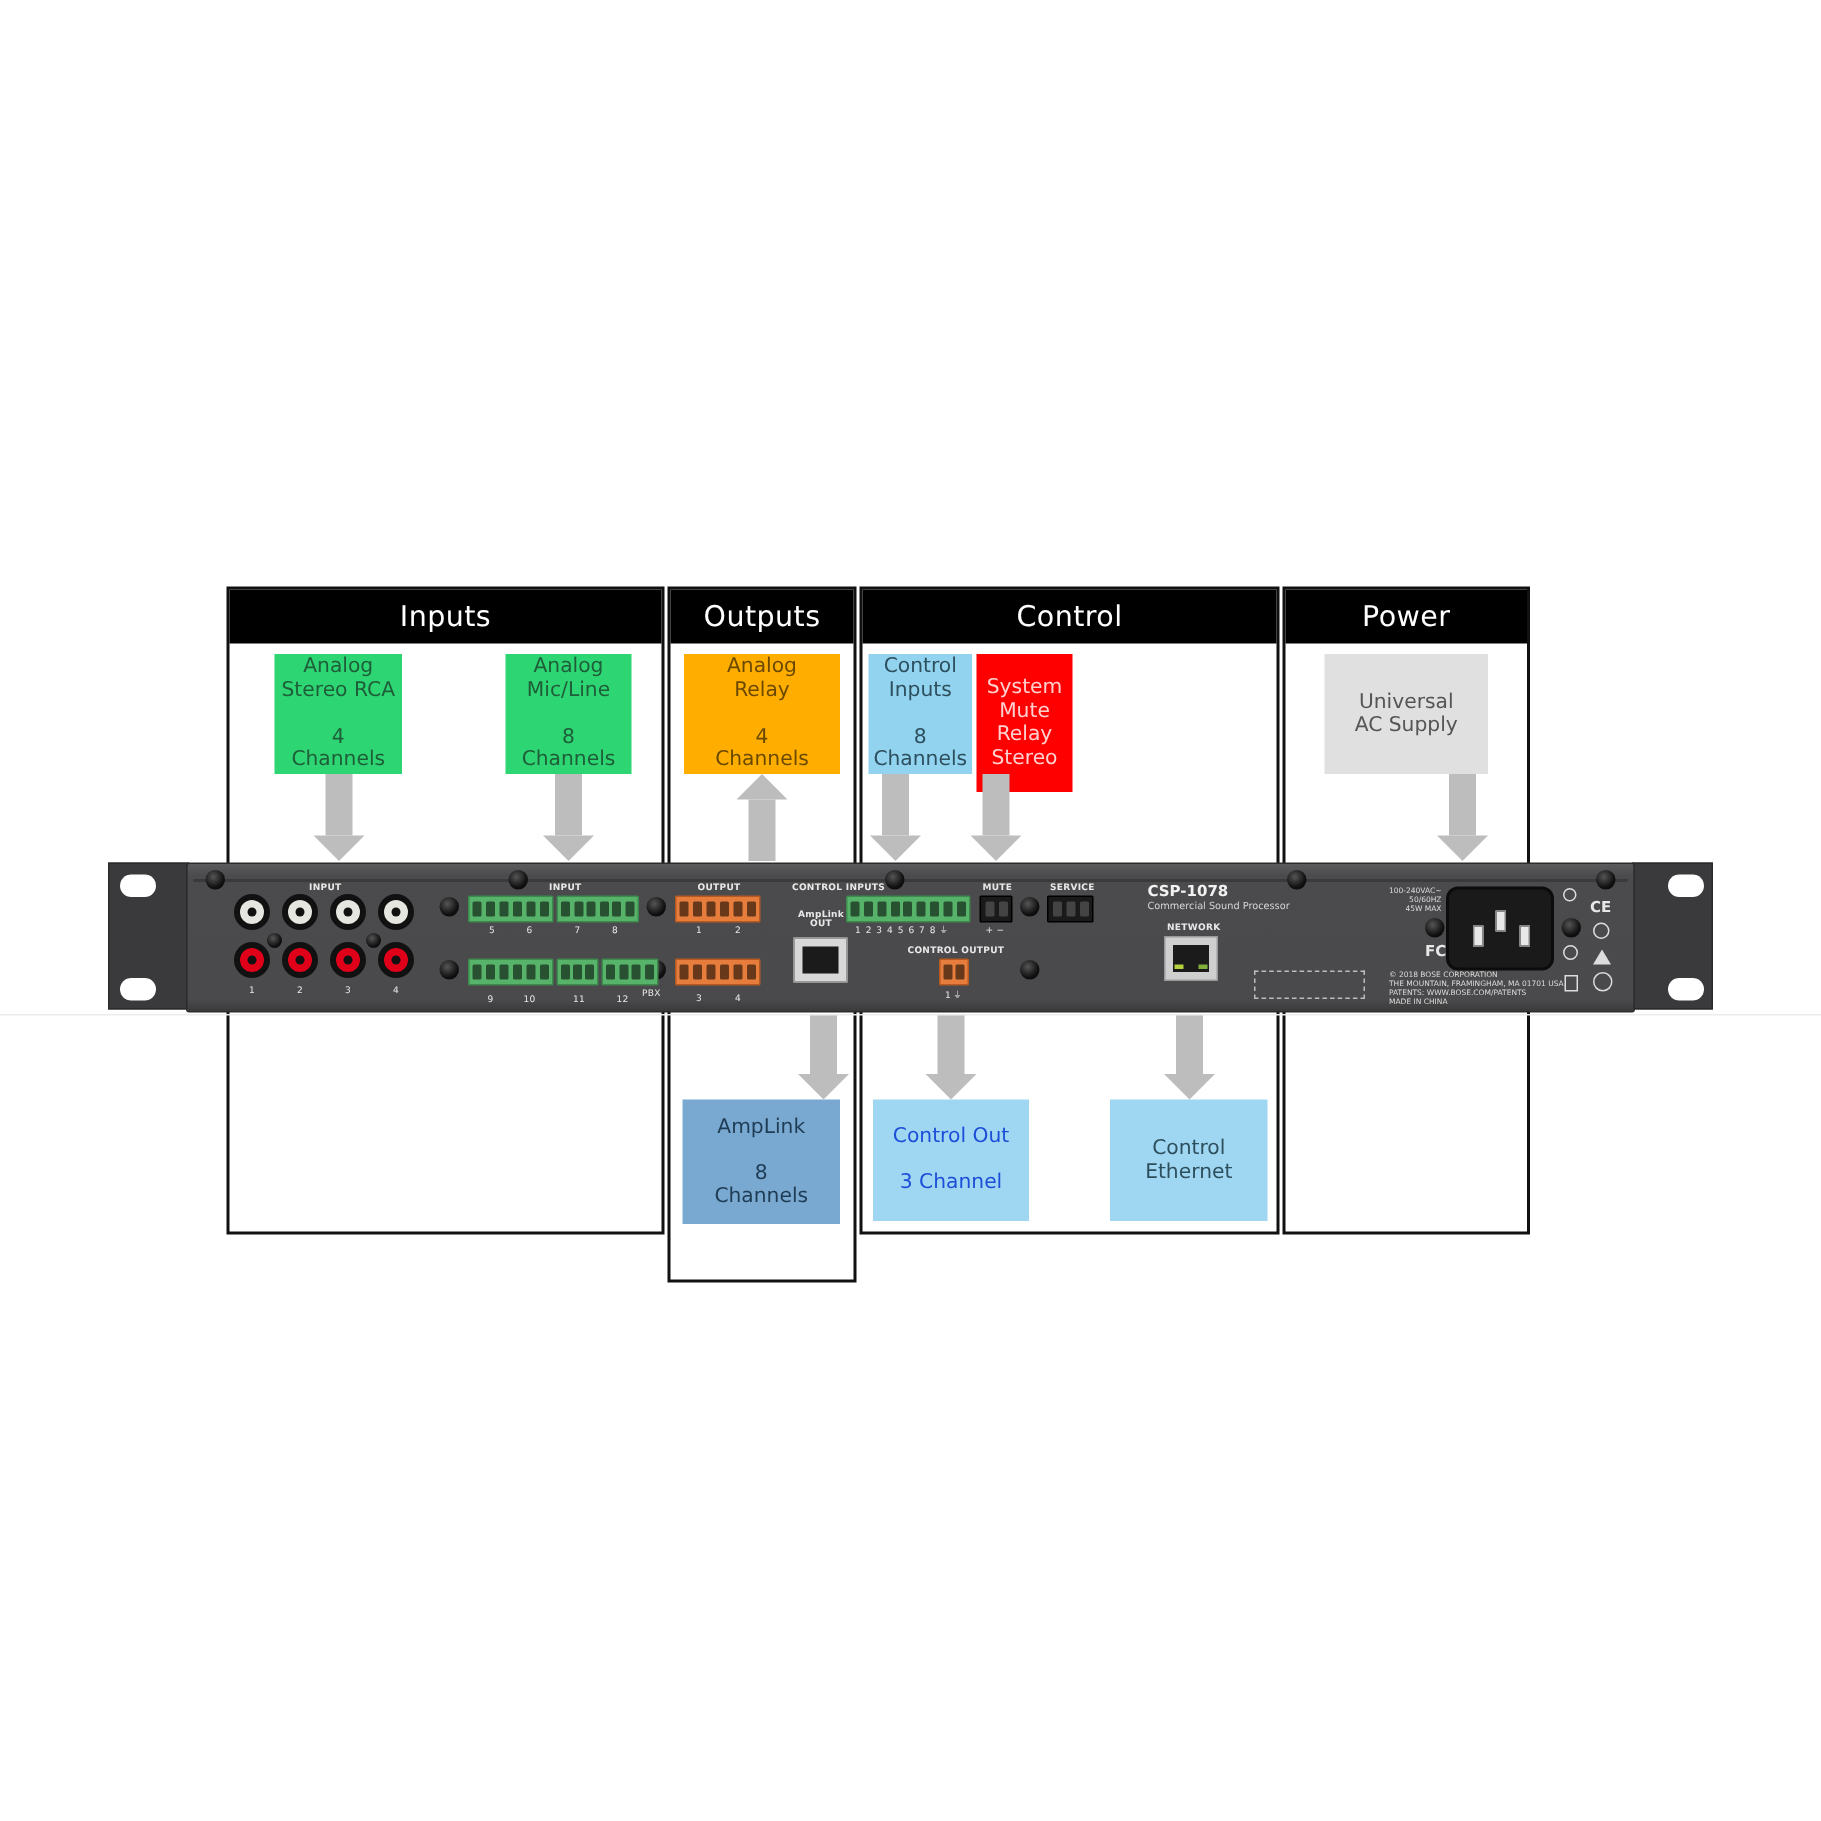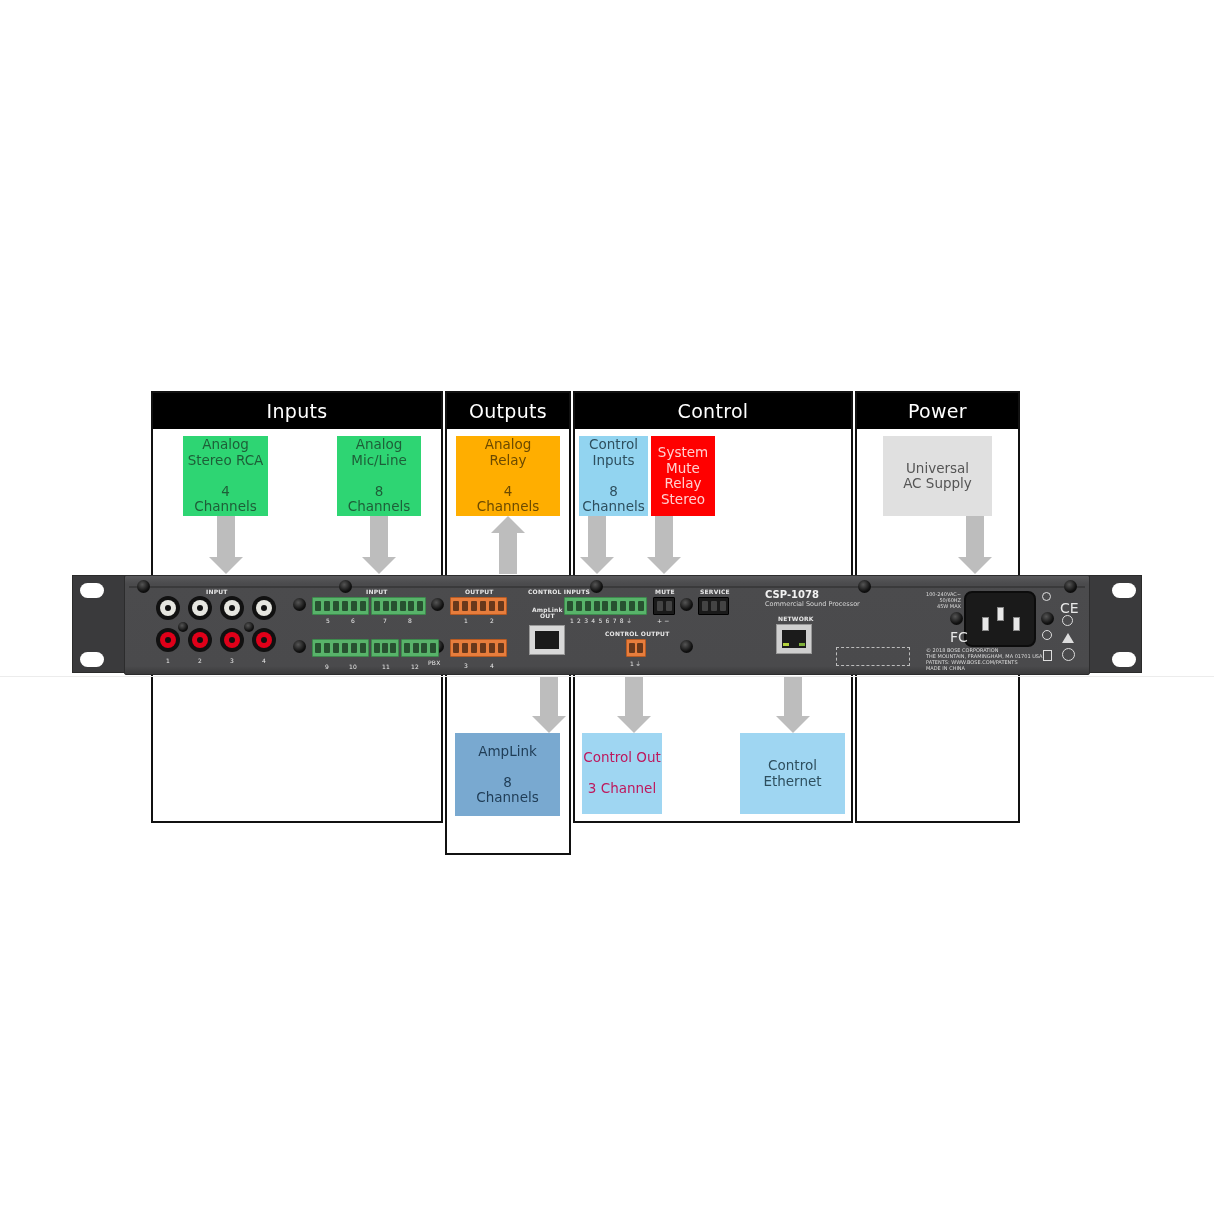--- a/index.html
+++ b/index.html
@@ -92,21 +92,21 @@
   .rj45.net .led { position: absolute; bottom: 2px; width: 6px; height: 3px; background: #b4d23c; }
 
   .power-inlet {
     position: absolute; left: 964px; top: 591px; width: 72px; height: 56px;
     background: #1a1a1a; border-radius: 8px; border: 2px solid #0c0c0c;
   }
   .power-inlet .pin { position: absolute; width: 7px; height: 14px; background: #e8e8e8; border: 1px solid #888; }
 
   .dashed-box { position: absolute; left: 836px; top: 647px; width: 74px; height: 19px; border: 1px dashed #bcbcbc; }
   .fine { position: absolute; color: #dcdcdc; font-size: 5px; line-height: 6px; white-space: pre-line; }
-  .cert { position: absolute; color: #e8e8e8; font-size: 14px; font-weight: normal; }
+  .cert { position: absolute; color: #e8e8e8; font-size: 10px; font-weight: bold; }
   .model-title { position: absolute; left: 765px; top: 589px; color: #f2f2f2; font-size: 10px; font-weight: bold; }
   .model-sub { position: absolute; left: 765px; top: 600px; color: #d6d6d6; font-size: 6.5px; }
 
   .floor-line { position: absolute; left: 0; right: 0; top: 676px; height: 1px; background: #ececec; }
 </style>
 </head>
 <body>
 
 <div class="section" style="left:151px; top:391px; width:292px; height:432px;">
   <div class="section-header">Inputs</div>
@@ -118,25 +118,25 @@
   <div class="section-header">Control</div>
 </div>
 <div class="section" style="left:855px; top:391px; width:165px; height:432px;">
   <div class="section-header">Power</div>
 </div>
 
 <div class="fbox" style="left: 183px; top: 436px; width: 85px; height: 80px; background: rgb(46, 213, 115); color: rgb(30, 94, 56);"><span>Analog</span><span>Stereo RCA</span><span>&nbsp;</span><span>4</span><span>Channels</span></div>
 <div class="fbox" style="left: 337px; top: 436px; width: 84px; height: 80px; background: rgb(46, 213, 115); color: rgb(30, 94, 56);"><span>Analog</span><span>Mic/Line</span><span>&nbsp;</span><span>8</span><span>Channels</span></div>
 <div class="fbox" style="left: 456px; top: 436px; width: 104px; height: 80px; background: rgb(255, 174, 0); color: rgb(107, 74, 0);"><span>Analog</span><span>Relay</span><span>&nbsp;</span><span>4</span><span>Channels</span></div>
 <div class="fbox" style="left: 579px; top: 436px; width: 69px; height: 80px; background: rgb(146, 212, 240); color: rgb(46, 79, 94);"><span>Control</span><span>Inputs</span><span>&nbsp;</span><span>8</span><span>Channels</span></div>
-<div class="fbox" style="left: 651px; top: 436px; width: 64px; height: 80px; background: rgb(255, 0, 0); color: rgb(255, 208, 208);"><span>System</span><span>Mute</span><span>Relay</span><span>Stereo</span></div>
+<div class="fbox" style="left: 651px; top: 436px; width: 64px; height: 92px; background: rgb(255, 0, 0); color: rgb(255, 208, 208);"><span>System</span><span>Mute</span><span>Relay</span><span>Stereo</span></div>
 <div class="fbox" style="left: 883px; top: 436px; width: 109px; height: 80px; background: rgb(224, 224, 224); color: rgb(85, 85, 85);"><span>Universal</span><span>AC Supply</span></div>
 
 <div class="fbox" style="left: 455px; top: 733px; width: 105px; height: 83px; background: rgb(121, 169, 208); color: rgb(31, 60, 85);"><span>AmpLink</span><span>&nbsp;</span><span>8</span><span>Channels</span></div>
-<div class="fbox" style="left: 582px; top: 733px; width: 80px; height: 81px; background: rgb(159, 214, 242); color: #be185d;"><span>Control Out</span><span>&nbsp;</span><span>3 Channel</span></div>
+<div class="fbox" style="left: 582px; top: 733px; width: 104px; height: 81px; background: rgb(159, 214, 242); color: #1d4ed8;"><span>Control Out</span><span>&nbsp;</span><span>3 Channel</span></div>
 <div class="fbox" style="left: 740px; top: 733px; width: 105px; height: 81px; background: rgb(159, 214, 242); color: rgb(46, 79, 94);"><span>Control</span><span>Ethernet</span></div>
 
 <div class="arrow down" style="left:209px; top:516px; width:34px; height:58px;">
   <div class="shaft" style="left:8px; width:18px; top:0; height:41px;"></div>
   <div class="head" style="left:0; top:41px;"></div>
 </div>
 <div class="arrow down" style="left:362px; top:516px; width:34px; height:58px;">
   <div class="shaft" style="left:8px; width:18px; top:0; height:41px;"></div>
   <div class="head" style="left:0; top:41px;"></div>
 </div>

